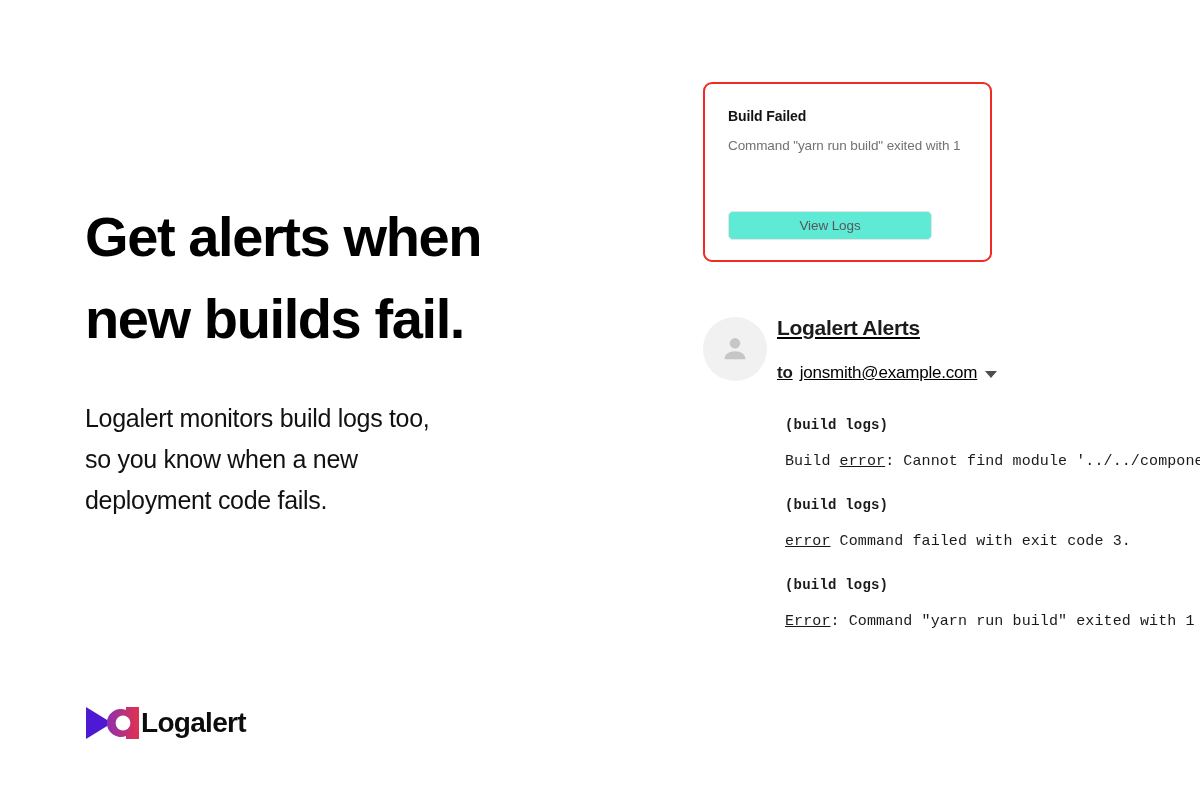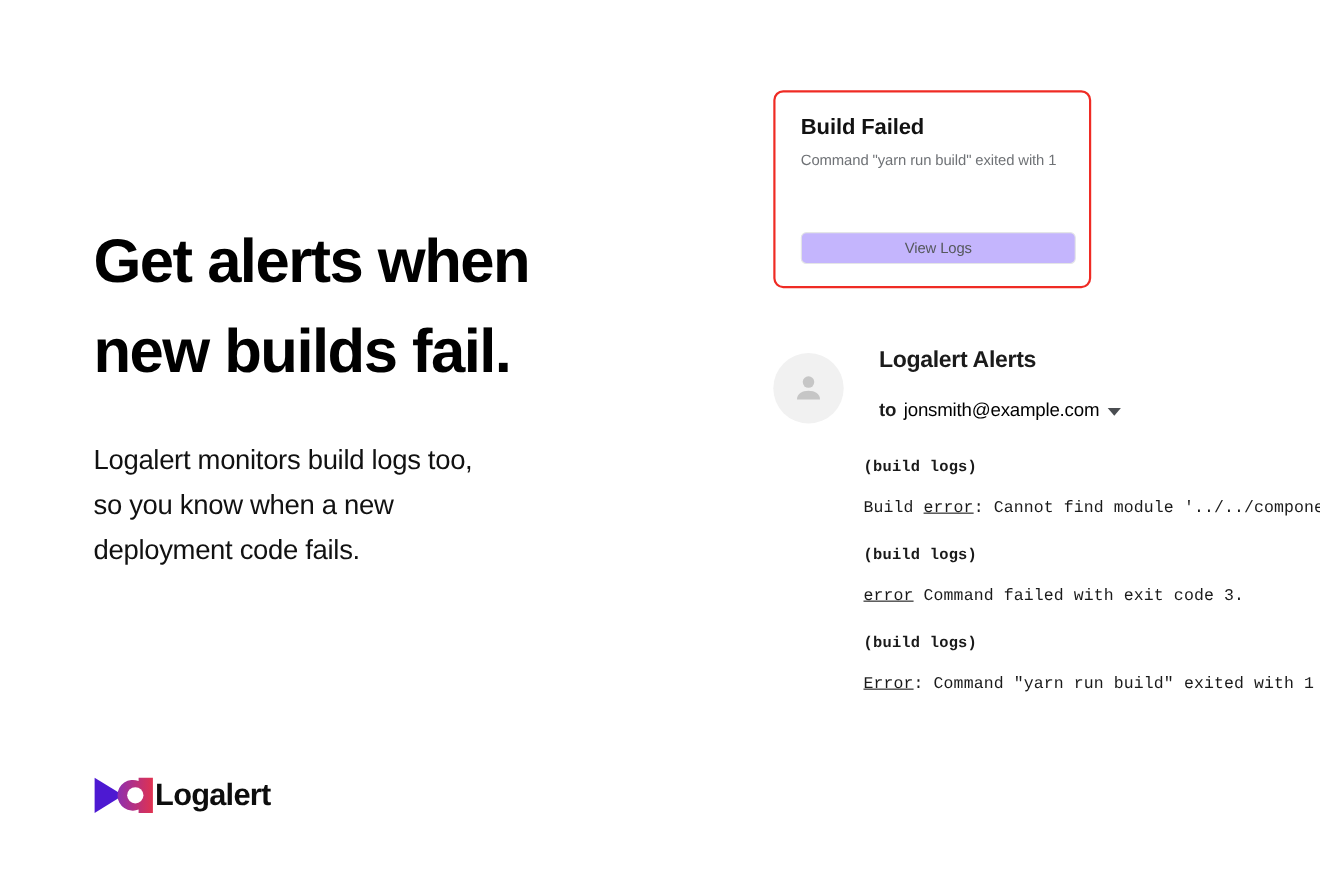--- a/index.html
+++ b/index.html
@@ -87,62 +87,63 @@
     left: 0;
     top: 82px;
     width: 289px;
     height: 180px;
     border: 2px solid #ef2b24;
     border-radius: 9px;
     background: #ffffff;
     padding: 22px 23px 18px 23px;
   }
   .alert-title {
-    font-size: 20px;
+    font-size: 14px;
     font-weight: 700;
     color: #121212;
     letter-spacing: -0.1px;
     line-height: 20px;
   }
   .alert-body {
     margin-top: 10px;
     font-size: 13.5px;
     font-weight: 400;
     color: #6f7276;
     letter-spacing: -0.1px;
     line-height: 19px;
     white-space: nowrap;
   }
   .view-logs-btn {
     position: absolute;
     left: 23px;
     bottom: 20px;
-    width: 250px;
+    width: 204px;
     height: 29px;
     border: 1px solid #e4e5e7;
     border-radius: 5px;
-    background: #c4b5fd;
+    background: #5eead4;
     font-family: "Liberation Sans", sans-serif;
     font-size: 13.5px;
     color: #55585c;
     letter-spacing: -0.1px;
     cursor: pointer;
     display: flex;
     align-items: center;
     justify-content: center;
   }
 
   
   .sender-row {
     position: absolute;
     left: 0;
     top: 312px;
     display: flex;
-    align-items: flex-end;
-    gap: 32px;
+    align-items: center;
+    gap: 10px;
+    text-decoration: underline;
   }
   .avatar {
     width: 64px;
     height: 64px;
     border-radius: 50%;
     background: #f1f1f1;
     display: flex;
     align-items: center;
     justify-content: center;
     flex: none;

